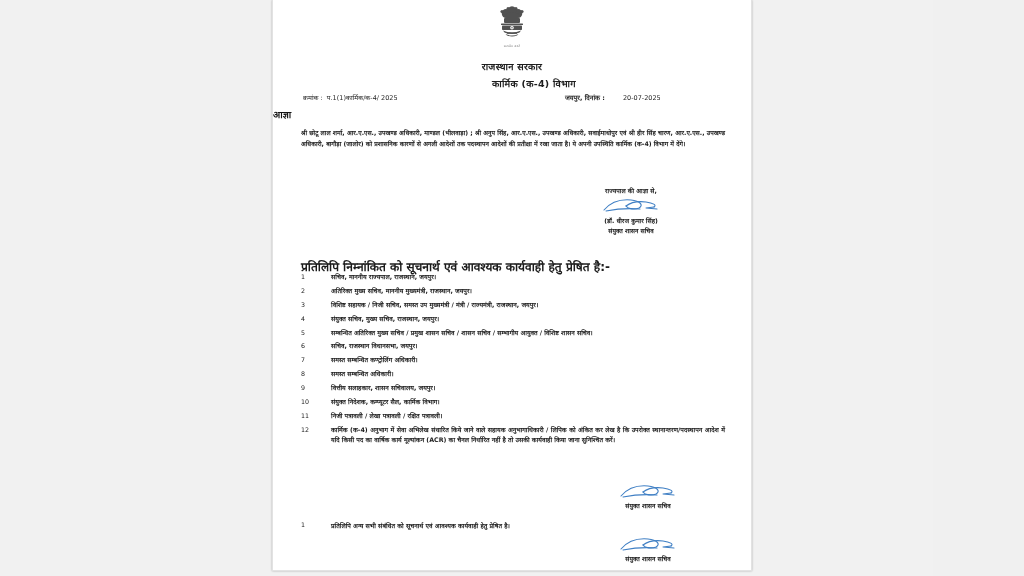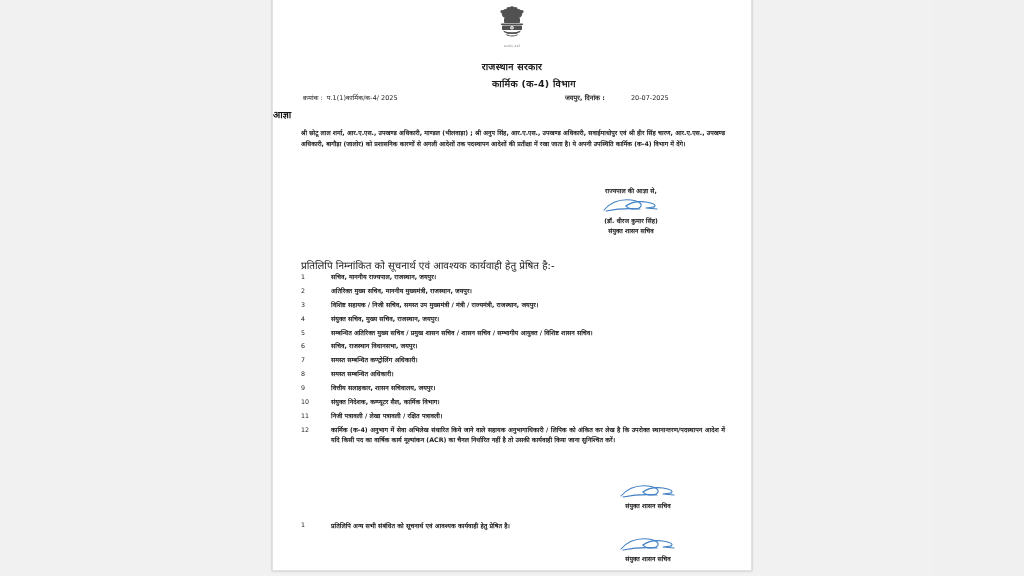--- a/index.html
+++ b/index.html
@@ -102,21 +102,21 @@
   }
   .meta-left .lbl { font-weight: 400; }
   .meta-left .val { margin-left: 4px; }
   .meta-right {
     position: absolute;
     left: 292px;
     top: 0;
     white-space: nowrap;
   }
   .meta-right .lbl { font-weight: 700; }
-  .meta-right .val { margin-left: 26px; }
+  .meta-right .val { margin-left: 18px; }
 
   .order-title {
     position: absolute;
     top: 108px;
     left: 0; right: 0;
     font-size: 9.5px;
     font-weight: 700;
     color: #151515;
   }
 
@@ -151,22 +151,22 @@
   .sig-scrawl {
     display: block;
     margin: 1px auto 1px auto;
   }
 
   
   .copy-intro {
     position: absolute;
     top: 258px;
     left: 28px;
-    font-size: 10px;
-    font-weight: 400;
+    font-size: 12px;
+    font-weight: 700;
     color: #1b1b1b;
   }
 
   .copy-list {
     position: absolute;
     top: 272px;
     left: 28px;
     width: 424px;
   }
   .copy-item {

